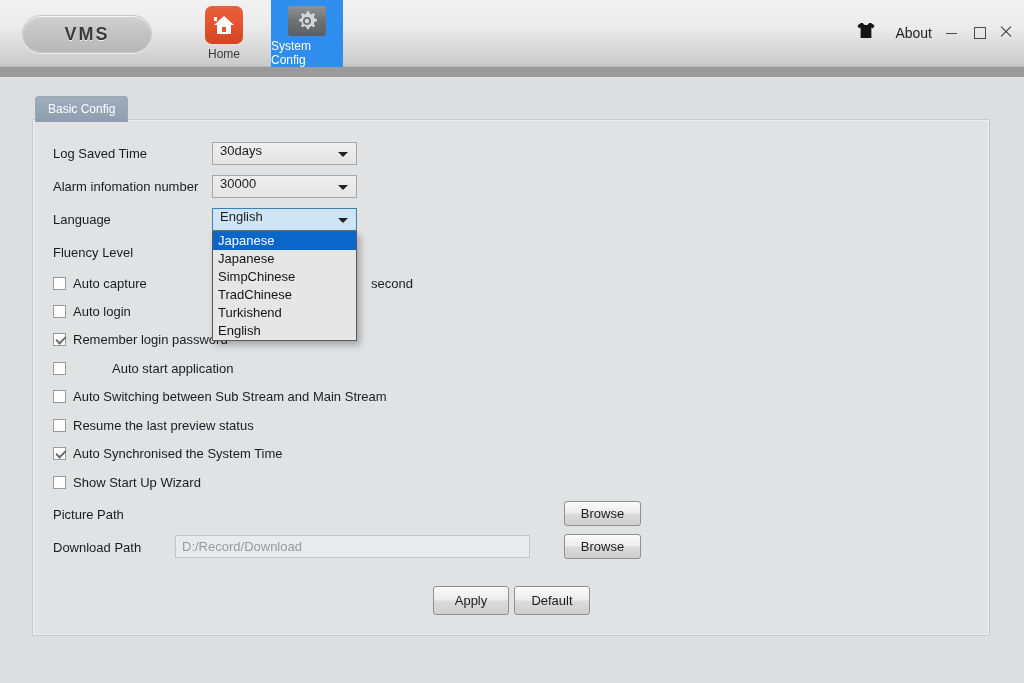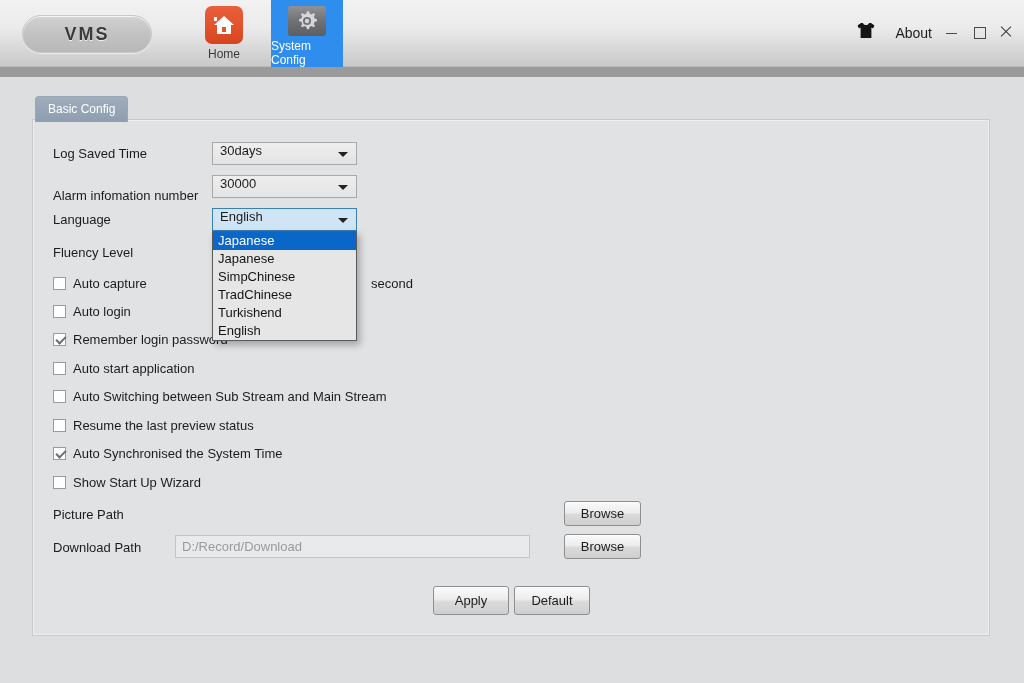--- a/index.html
+++ b/index.html
@@ -225,21 +225,21 @@
   </div>
 
   <div class="panel"></div>
 
   <div class="label" style="left:53px; top:146px;">Log Saved Time</div>
   <div class="combo" style="left:212px; top:142px; width:145px;">
     <span>30days</span>
     <span class="arrow"></span>
   </div>
 
-  <div class="label" style="left:53px; top:179px;margin-top:9px;">Alarm infomation number</div>
+  <div class="label" style="left:53px; top:179px;">Alarm infomation number</div>
   <div class="combo" style="left:212px; top:175px; width:145px;">
     <span>30000</span>
     <span class="arrow"></span>
   </div>
 
   <div class="label" style="left:53px; top:212px;">Language</div>
   <div class="combo focused" style="left:212px; top:208px; width:145px;">
     <span>English</span>
     <span class="arrow"></span>
   </div>
@@ -265,21 +265,21 @@
   <div class="cbrow" style="left:53px; top:304px;">
     <span class="cbox"></span>
     <span class="cblabel">Auto login</span>
   </div>
 
   <div class="cbrow" style="left:53px; top:332px;">
     <span class="cbox checked"></span>
     <span class="cblabel">Remember login password</span>
   </div>
 
-  <div class="cbrow" style="left:53px; top:361px;">
+  <div class="cbrow" style="left:53px; top:361px;gap:39px;">
     <span class="cbox"></span>
     <span class="cblabel">Auto start application</span>
   </div>
 
   <div class="cbrow" style="left:53px; top:389px;">
     <span class="cbox"></span>
     <span class="cblabel">Auto Switching between Sub Stream and Main Stream</span>
   </div>
 
   <div class="cbrow" style="left:53px; top:418px;">

